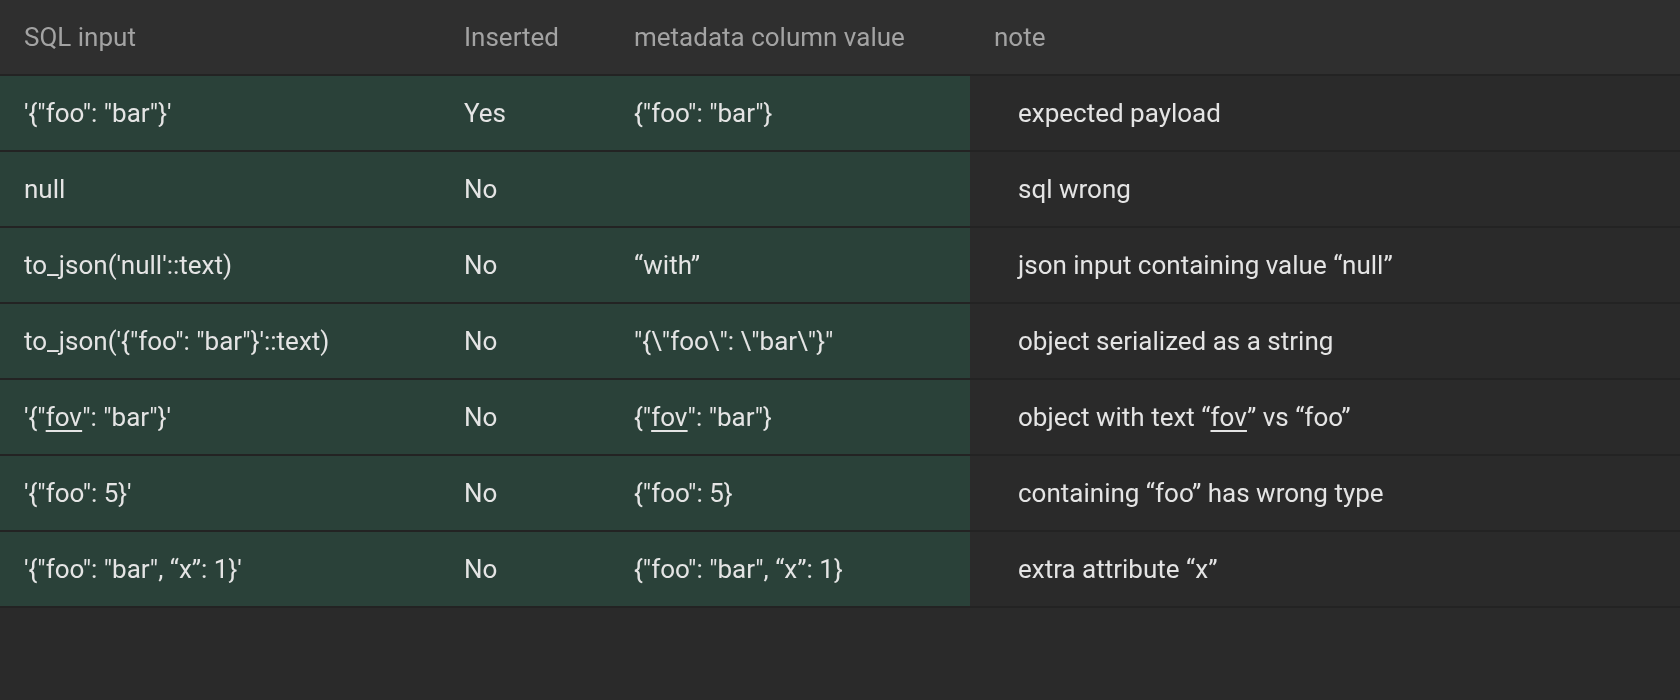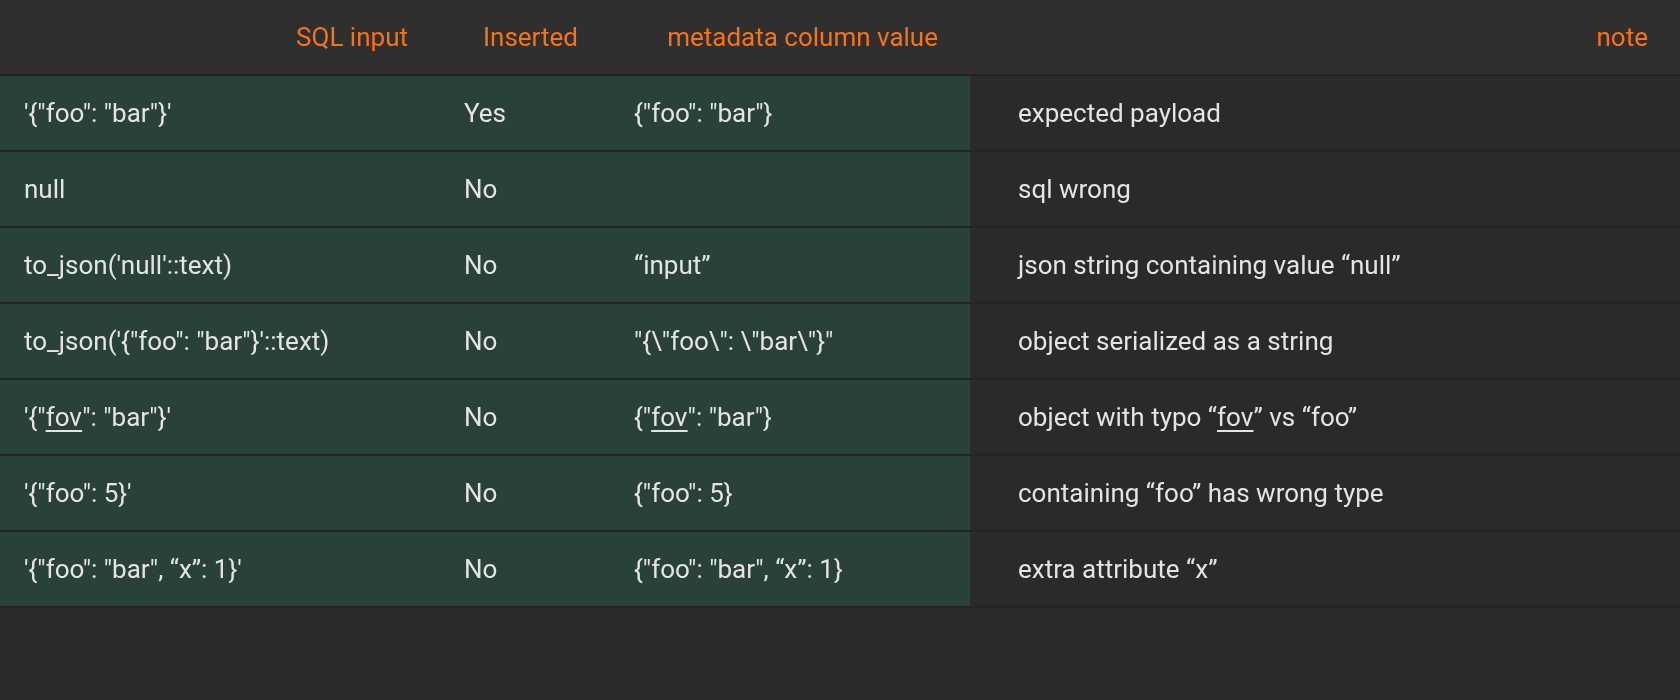--- a/index.html
+++ b/index.html
@@ -17,25 +17,24 @@
     overflow: hidden;
   }
   .table {
     width: 100%;
     border-collapse: collapse;
   }
   .header-row {
     background: #2f2f2f;
   }
   .header-row td {
-    padding: 22px 32px;
+    padding: 22px 24px;
     font-weight: 400;
-    color: #f97316;
+    color: #a3a3a3;
     border-bottom: 2px solid #232323;
-    text-align: right;
   }
   .data-row td {
     padding: 22px 24px;
     border-bottom: 2px solid #232323;
     vertical-align: middle;
     white-space: nowrap;
   }
   .data-row td.hl {
     background: #2a4139;
   }
@@ -79,41 +78,41 @@
     <td class="hl col-sql">null</td>
     <td class="hl col-ins">No</td>
     <td class="hl col-meta"></td>
     <td class="plain col-note">sql wrong</td>
   </tr>
 
 
   <tr class="data-row">
     <td class="hl col-sql">to_json('null'::text)</td>
     <td class="hl col-ins">No</td>
-    <td class="hl col-meta">“input”</td>
-    <td class="plain col-note">json string containing value “null”</td>
+    <td class="hl col-meta">“with”</td>
+    <td class="plain col-note">json input containing value “null”</td>
   </tr>
 
   <tr class="data-row">
     <td class="hl col-sql">to_json('{"foo": "bar"}'::text)</td>
     <td class="hl col-ins">No</td>
     <td class="hl col-meta">"{\"foo\": \"bar\"}"</td>
     <td class="plain col-note">object serialized as a string</td>
   </tr>
 
   <tr class="data-row">
     <td class="hl col-sql">
       <span>'{"</span><span class="typo">fov</span><span>": "bar"}'</span>
     </td>
     <td class="hl col-ins">No</td>
     <td class="hl col-meta">
       <span>{"</span><span class="typo">fov</span><span>": "bar"}</span>
     </td>
     <td class="plain col-note">
-      <span>object with typo “</span><span class="typo">fov</span><span>” vs “foo”</span>
+      <span>object with text “</span><span class="typo">fov</span><span>” vs “foo”</span>
     </td>
   </tr>
 
   <tr class="data-row">
     <td class="hl col-sql">'{"foo": 5}'</td>
     <td class="hl col-ins">No</td>
     <td class="hl col-meta">{"foo": 5}</td>
     <td class="plain col-note">containing “foo” has wrong type</td>
   </tr>
 

